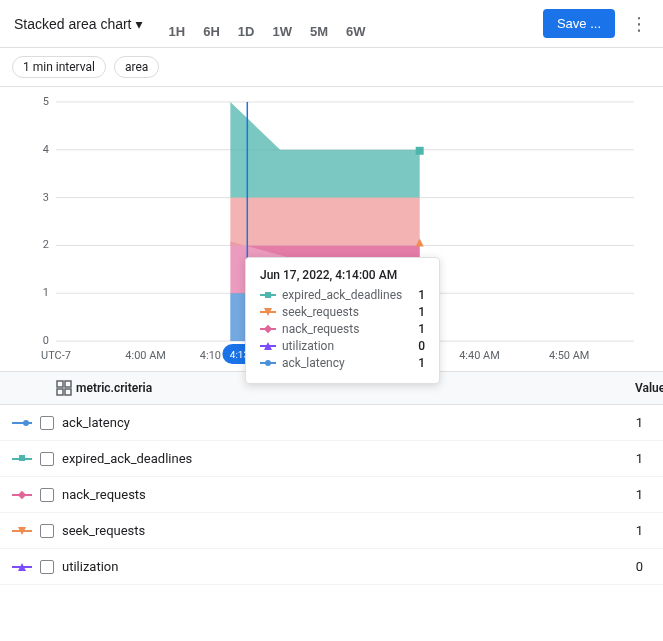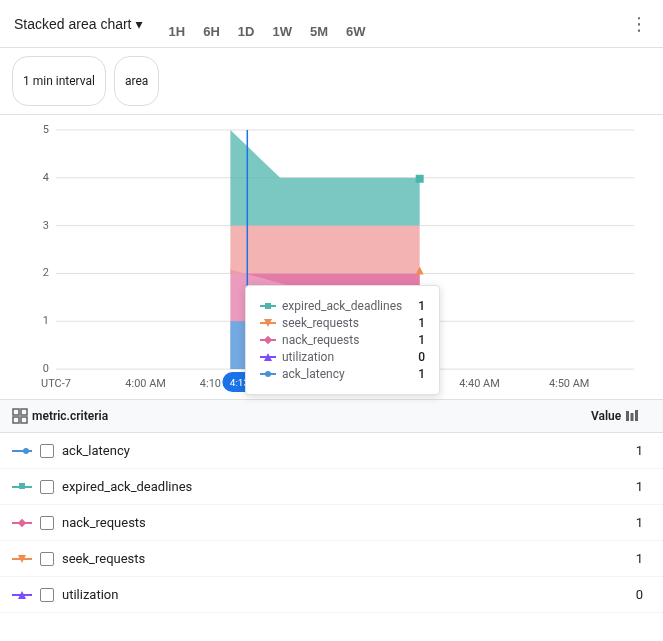--- a/index.html
+++ b/index.html
@@ -30,21 +30,21 @@
       border: none; background: none; padding: 6px; cursor: pointer; color: #5f6368;
       font-size: 18px; border-radius: 50%; width: 32px; height: 32px; display: flex; align-items: center; justify-content: center;
     }
 
     
     .filter-row {
       display: flex; align-items: center; gap: 8px; padding: 8px 12px;
       border-bottom: 1px solid #e0e0e0;
     }
     .filter-chip {
-      border: 1px solid #dadce0; border-radius: 16px; padding: 17px 10px; font-size: 12px;
+      border: 1px solid #dadce0; border-radius: 16px; padding: 3px 10px; font-size: 12px;
       color: #202124; cursor: pointer; background: #fff;
     }
 
     
     .chart-container {
       position: relative; height: 285px; border-bottom: 1px solid #e0e0e0;
     }
     .chart-svg { width: 100%; height: 100%; }
 
     
@@ -58,21 +58,21 @@
     .tooltip-label { flex: 1; color: #5f6368; }
     .tooltip-val { font-weight: 500; color: #202124; }
 
     
     .table-container { overflow-y: auto; }
     .table-header {
       display: grid; grid-template-columns: 230px 1fr 60px;
       padding: 8px 12px; border-bottom: 1px solid #e0e0e0; background: #f8f9fa;
       align-items: center;
     }
-    .table-header-cell { font-size: 12px; font-weight: 600; color: #202124; display: flex; align-items: center; gap: 4px; }
+    .table-header-cell { font-size: 12px; font-weight: 600; color: #202124; display: flex; align-items: center; gap: 4px; margin-left: 44px; }
     .table-row {
       display: grid; grid-template-columns: 230px 1fr 60px;
       padding: 10px 12px; border-bottom: 1px solid #f1f3f4; align-items: center;
     }
     .metric-cell { display: flex; align-items: center; gap: 8px; }
     .metric-icon { width: 20px; height: 14px; display: flex; align-items: center; justify-content: center; flex-shrink: 0; }
     .checkbox { width: 14px; height: 14px; border: 1.5px solid #80868b; border-radius: 2px; flex-shrink: 0; }
     .metric-name { font-size: 13px; color: #202124; }
     .metric-value { font-size: 13px; color: #202124; text-align: right; padding-right: 8px; }
     .value-header { text-align: center; padding-right: 8px; }
@@ -87,20 +87,21 @@
   </button>
   <div class="time-btns">
     <button class="time-btn">1H</button>
     <button class="time-btn">6H</button>
     <button class="time-btn">1D</button>
     <button class="time-btn">1W</button>
     <button class="time-btn">5M</button>
     <button class="time-btn">6W</button>
   </div>
   <div class="spacer"></div>
+  <button class="save-btn">Save ...</button>
   <button class="more-btn">
     <span>⋮</span>
   </button>
 </div>
 
 <div class="filter-row">
   <span class="filter-chip">1 min interval</span>
   <span class="filter-chip">area</span>
 </div>
 
@@ -151,20 +152,21 @@
     <text x="261" y="272" text-anchor="middle" font-size="9" fill="#1a73e8">✕</text>
 
     <rect x="416" y="60" width="8" height="8" fill="#4db6ac"></rect>
     <polygon points="420,152 416,160 424,160" fill="#ef8c50"></polygon>
     <rect x="416" y="246" width="8" height="8" fill="#ef8c50" transform="rotate(45 420 250)"></rect>
     <circle cx="420" cy="207" r="5" fill="#1a73e8"></circle>
   </svg>
 
   
   <div class="tooltip">
+    <div class="tooltip-title">Jun 17, 2022, 4:14:00 AM</div>
 
     <div class="tooltip-row">
       <svg width="16" height="10">
         <line x1="0" y1="5" x2="16" y2="5" stroke="#4db6ac" stroke-width="2"></line>
         <rect x="5" y="2" width="6" height="6" fill="#4db6ac"></rect>
       </svg>
       <span class="tooltip-label">expired_ack_deadlines</span>
       <span class="tooltip-val">1</span>
     </div>
 

